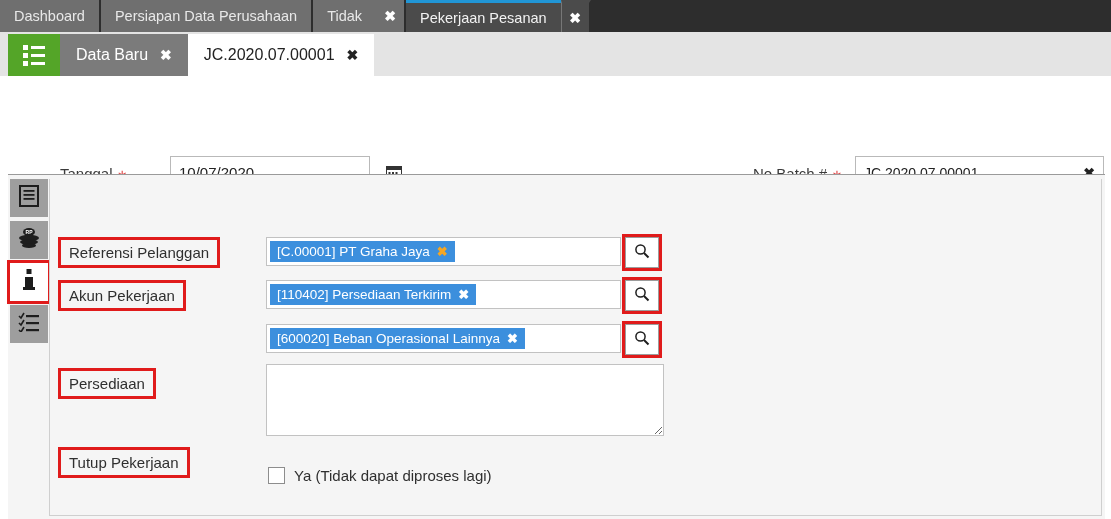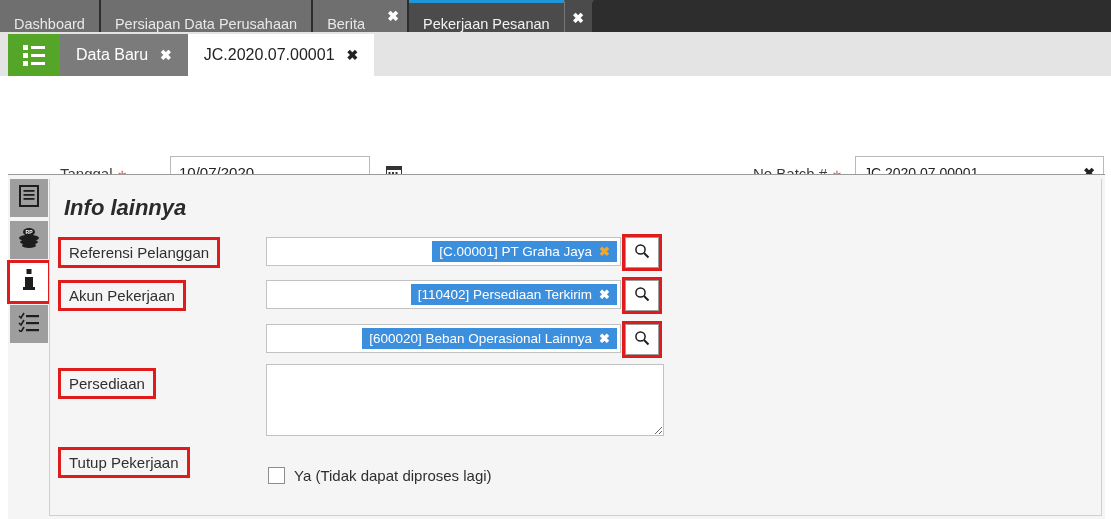--- a/index.html
+++ b/index.html
@@ -12,21 +12,21 @@
   }
 
   
   .topbar {
     position: absolute; left: 0; top: 0;
     width: 1111px; height: 32px;
     background: #2d2d2d;
     display: flex; align-items: stretch;
   }
   .ttab {
-    display: flex; align-items: flex-end;
+    display: flex; align-items: center;
     padding: 0 14px;
     color: #e8e8e8;
     font-size: 14.5px;
     background: #6f6f6f;
     border-right: 2px solid #2d2d2d;
     white-space: nowrap;
     cursor: default;
   }
   .ttab-close {
     display: flex; align-items: center; justify-content: center;
@@ -200,21 +200,20 @@
   }
 
   .tagfield {
     position: absolute;
     height: 29px;
     border: 1px solid #c2c2c2;
     background: #ffffff;
     display: flex; align-items: center;
     padding: 0 3px;
     cursor: text;
-    justify-content: flex-end;
   }
   .tag {
     background: #3c8fdd;
     color: #ffffff;
     font-size: 13.5px;
     padding: 3px 7px;
     display: inline-flex; align-items: center; gap: 7px;
     white-space: nowrap;
   }
   .tag .tx {
@@ -263,21 +262,21 @@
 <body>
 
 <div class="topbar">
   <div class="ttab">
     <span>Dashboard</span>
   </div>
   <div class="ttab">
     <span>Persiapan Data Perusahaan</span>
   </div>
   <div class="ttab" style="border-right:none;">
-    <span>Berita</span>
+    <span>Tidak</span>
   </div>
   <div class="ttab-close">✖</div>
   <div class="ttab active" style="border-right:none;">
     <span>Pekerjaan Pesanan</span>
   </div>
   <div class="ttab-close active">✖</div>
   <div class="topbar-filler"></div>
 </div>
 
 <div class="apptabs">
@@ -377,21 +376,20 @@
           <path d="M1 11 L3 13 L6 8" stroke="#1d1d1d" stroke-width="1.6" fill="none"></path>
           <rect x="8" y="10" width="13" height="2.2" fill="#1d1d1d"></rect>
           <path d="M1 18 L3 20 L6 15" stroke="#1d1d1d" stroke-width="1.6" fill="none"></path>
           <rect x="8" y="17" width="13" height="2.2" fill="#1d1d1d"></rect>
         </svg>
       </span>
     </div>
   </div>
 
   <div class="card">
-    <div class="card-title">Info lainnya</div>
 
     <div class="flabel ann" style="left:8px; top:58px;">Referensi Pelanggan</div>
     <div class="tagfield" style="left:216px; top:58px; width:355px;">
       <span class="tag">
         <span>[C.00001] PT Graha Jaya</span>
         <span class="tx hot">✖</span>
       </span>
     </div>
     <div class="searchbtn ann" style="left:575px; top:58px;">
       <span>

